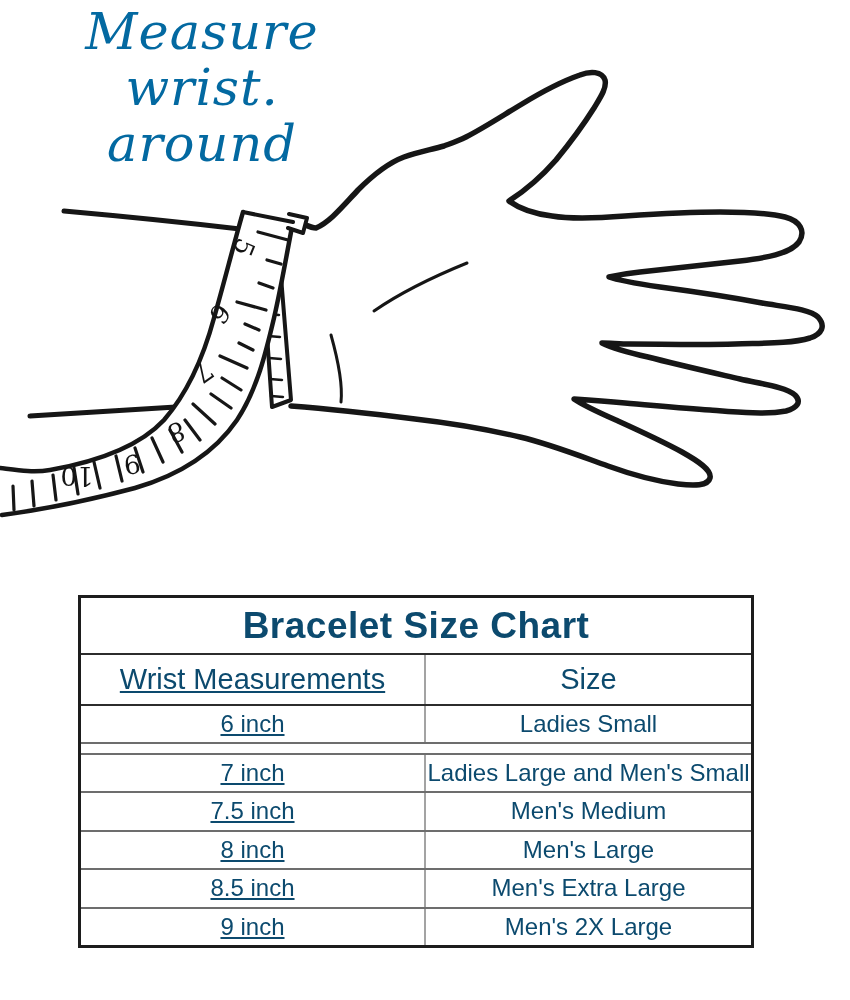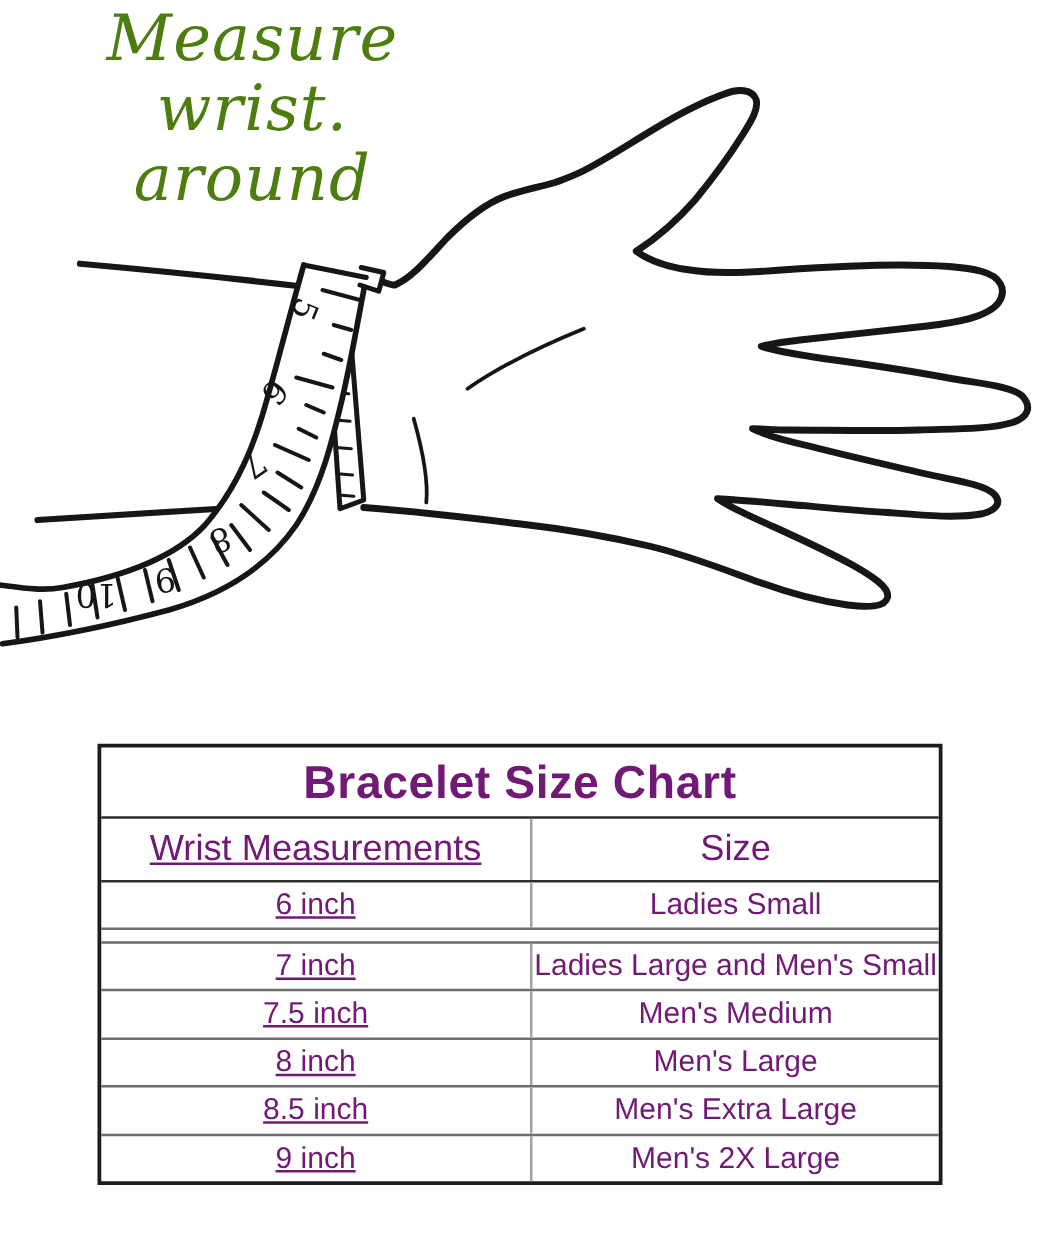--- a/index.html
+++ b/index.html
@@ -4,29 +4,29 @@
 <style>
   * { margin:0; padding:0; box-sizing:border-box; }
   html,body { width:850px; height:1000px; background:#ffffff; overflow:hidden;
               font-family:"Liberation Sans", sans-serif; }
   .stage { position:relative; width:850px; height:1000px; background:#fff; }
 
   
   .caption { position:absolute; left:52px; top:4px; width:300px;
              text-align:center; font-family:"DejaVu Serif", serif;
              font-style:italic; font-size:51px; line-height:56px;
-             color:#4d7c0f; letter-spacing:1px; }
+             color:#0369a1; letter-spacing:1px; }
 
   
   .illustration { position:absolute; left:0; top:0; width:850px; height:580px; }
 
   
   .chart-table { position:absolute; left:78px; top:595px; width:676px; height:353px;
                  background:#fff; border:3px solid #1d1d1d;
-                 display:flex; flex-direction:column; color:#701a75; }
+                 display:flex; flex-direction:column; color:#0c4a6e; }
   .title-row { height:57px; flex:0 0 57px; display:flex; align-items:center;
                justify-content:center; border-bottom:2px solid #2c2c2c;
                font-size:37px; font-weight:bold; letter-spacing:0.5px; }
   .header-row { height:51px; flex:0 0 51px; display:flex; border-bottom:2px solid #2c2c2c;
                 font-size:29px; }
   .data-row { flex:1 1 auto; display:flex; border-bottom:2px solid #6d6d6d;
               font-size:24px; }
   .data-row:last-child { border-bottom:none; }
   .cell-left  { width:345px; flex:0 0 345px; border-right:2px solid #a3a3a3;
                 display:flex; align-items:center; justify-content:center;text-decoration:underline; }

